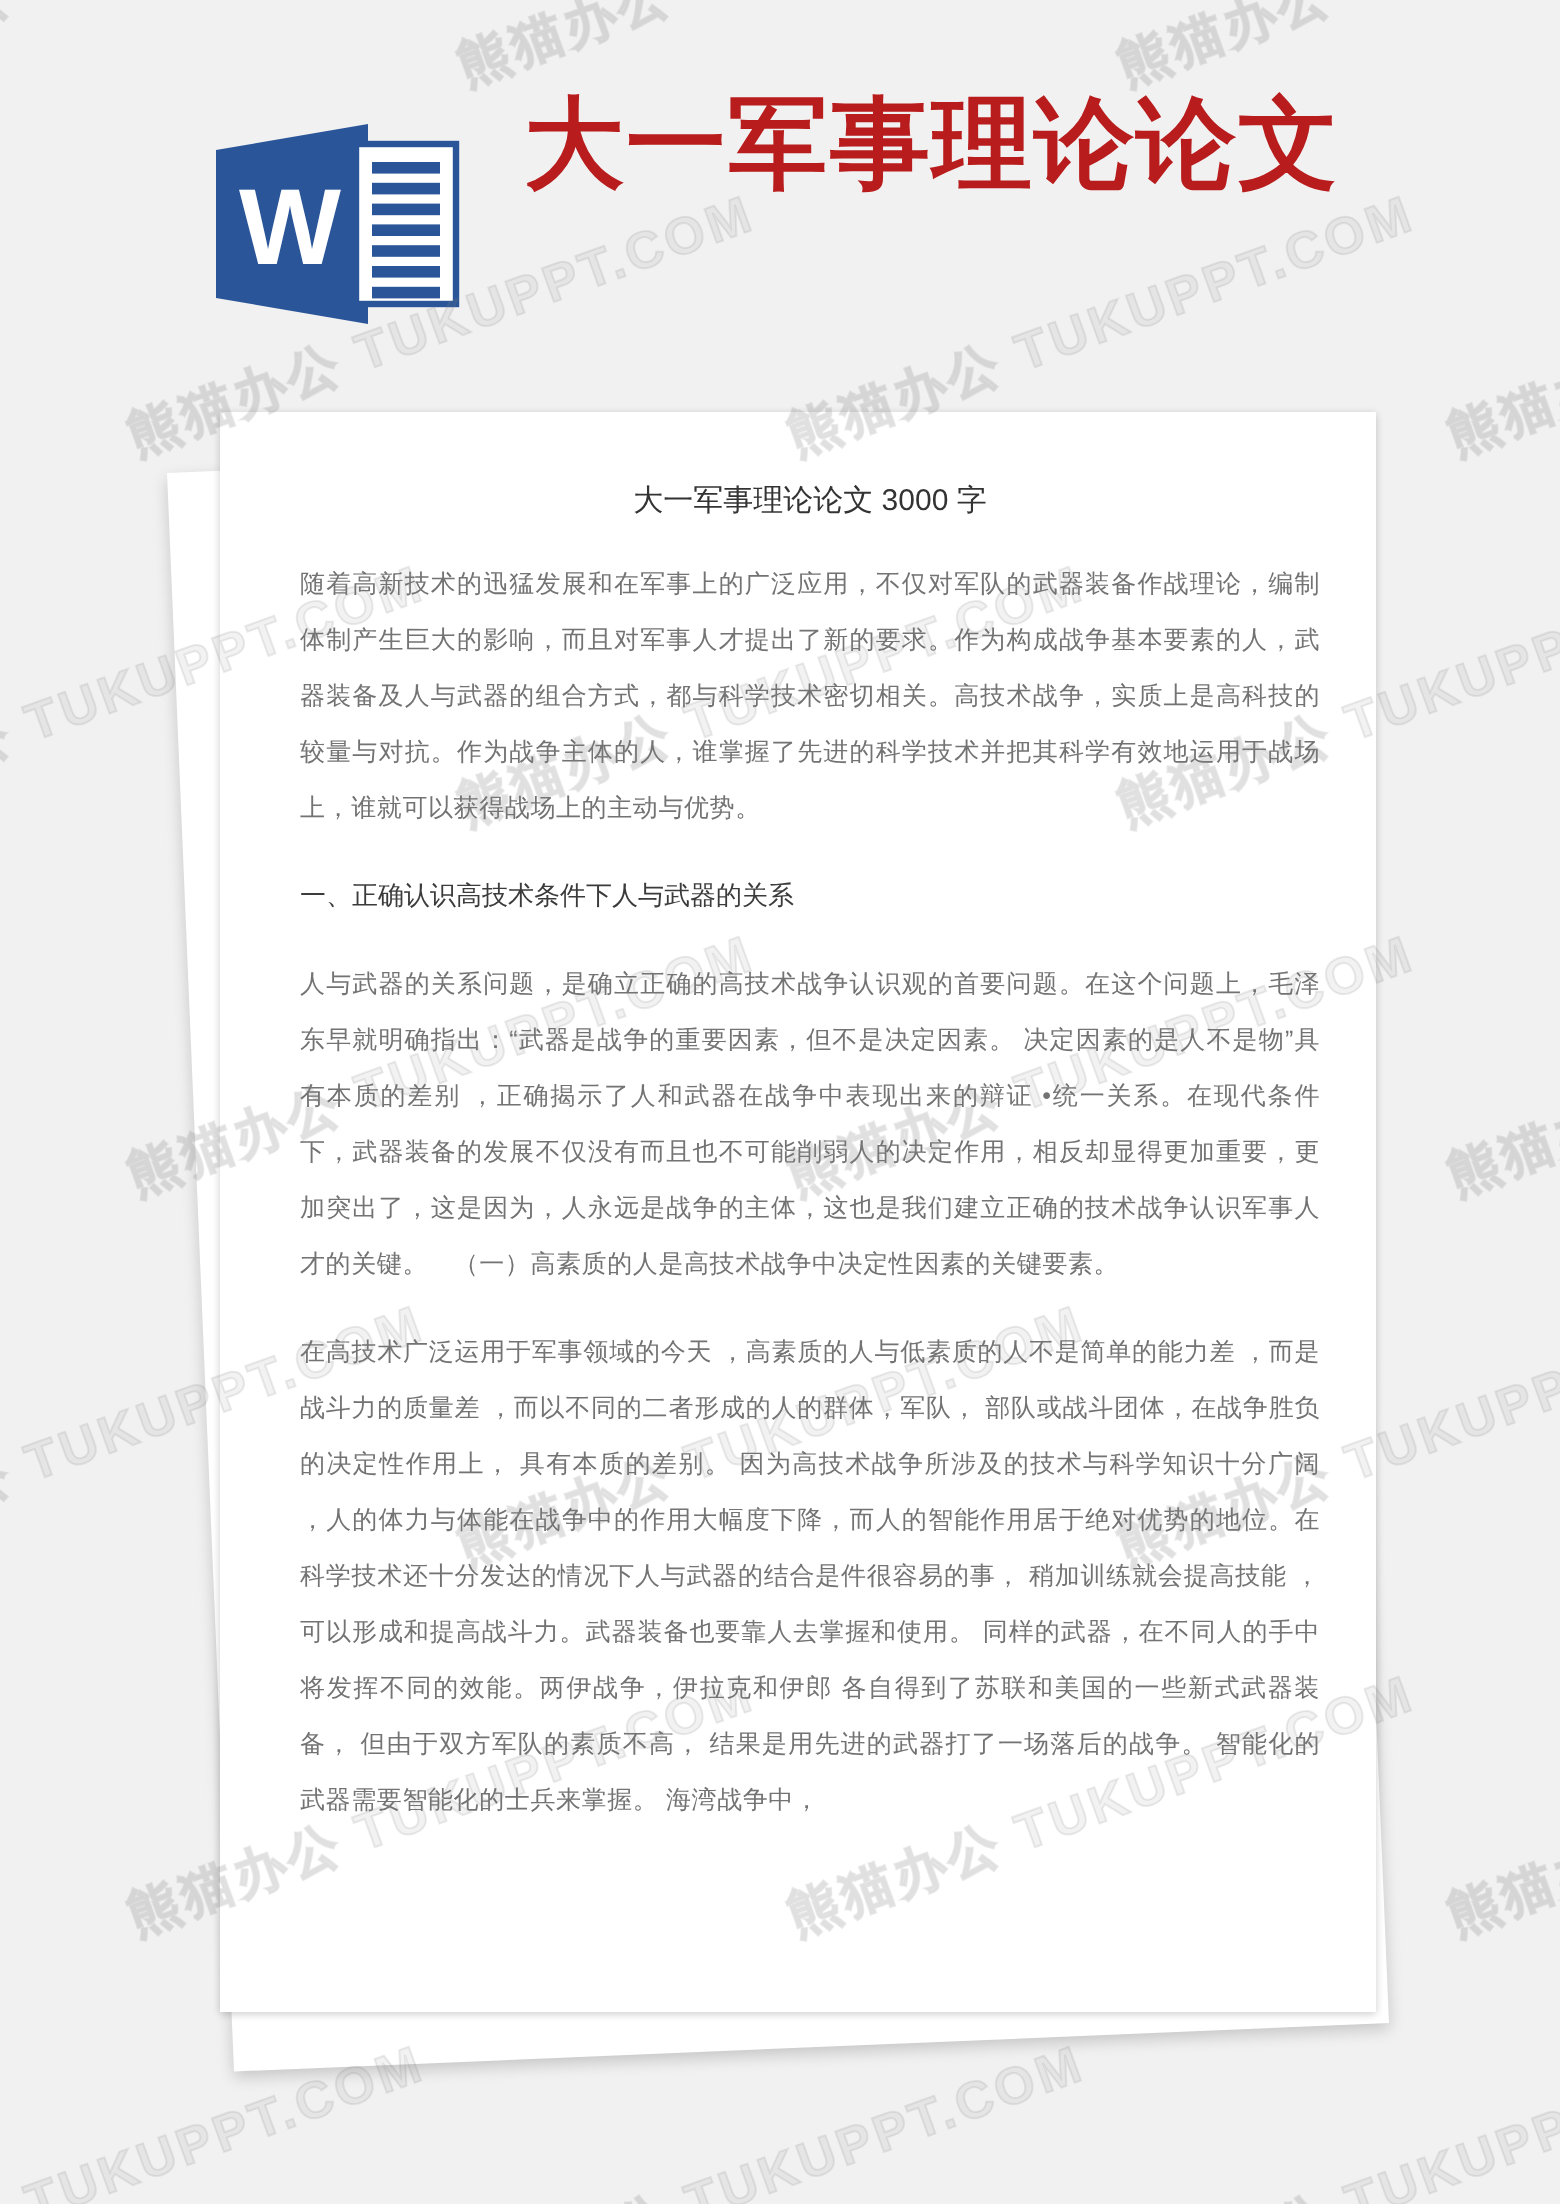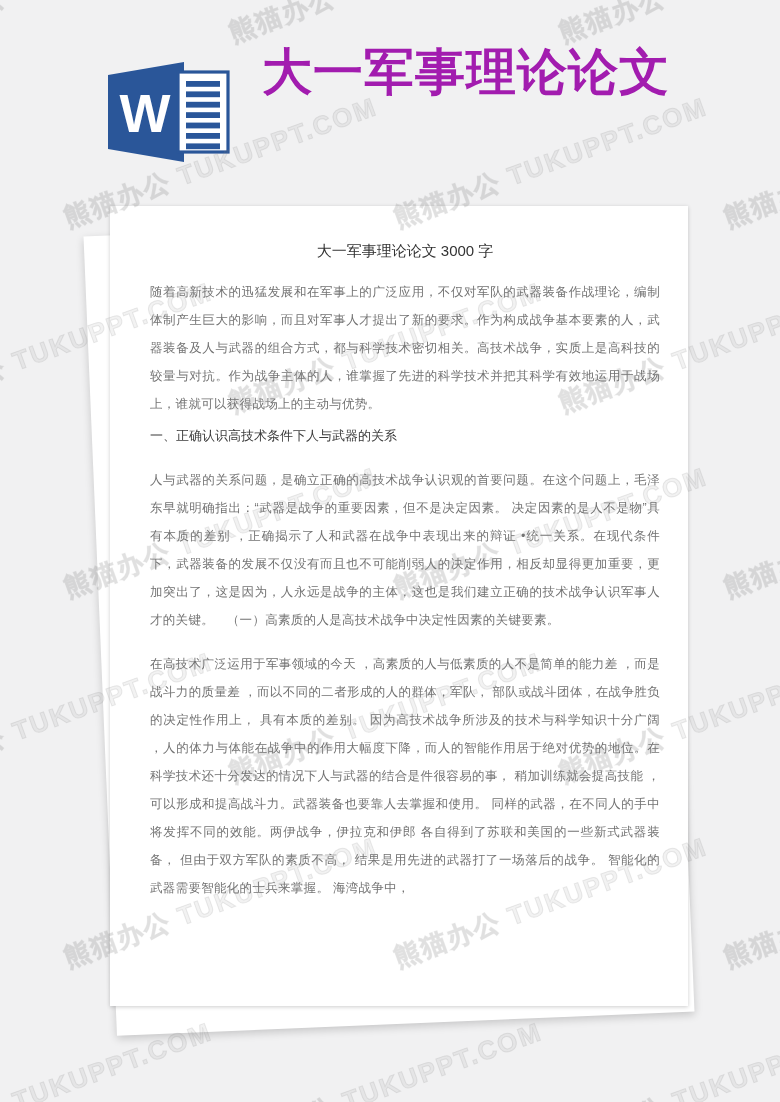--- a/index.html
+++ b/index.html
@@ -11,21 +11,21 @@
     font-family:"Liberation Sans", sans-serif;
   }
   
   .header{position:absolute;left:0;top:0;width:780px;height:200px;}
   .word-icon{position:absolute;left:104px;top:60px;}
   .header-title{
     position:absolute;left:262px;top:44px;width:480px;
     font-family:"Liberation Serif", serif;
     font-weight:bold;
     font-size:50px;line-height:56px;
-    color:#a21caf;
+    color:#b91c1c;
     letter-spacing:1px;
   }
   
   .page-stack{position:absolute;left:110px;top:206px;width:578px;height:800px;}
   .page{position:absolute;left:0;top:0;width:578px;height:800px;background:#ffffff;}
   .page.back{
     transform:translate(-10px,18px) rotate(-2.4deg);
     box-shadow:0 3px 8px rgba(0,0,0,0.18);
   }
   .page.main{
@@ -41,21 +41,21 @@
     color:#333333;
   }
   .doc-para{
     margin:16px 0 0 0;
     font-size:12.5px;line-height:28px;
     text-align:justify;
     color:#737373;
     letter-spacing:0.3px;
   }
   .doc-heading{
-    margin:4px 0 0 0;
+    margin:16px 0 0 0;
     font-size:13px;line-height:28px;
     font-weight:normal;
     color:#3b3b3b;
     text-align:left;
   }
   
   .watermark-layer{
     position:absolute;inset:0;
     pointer-events:none;
     z-index:10;

